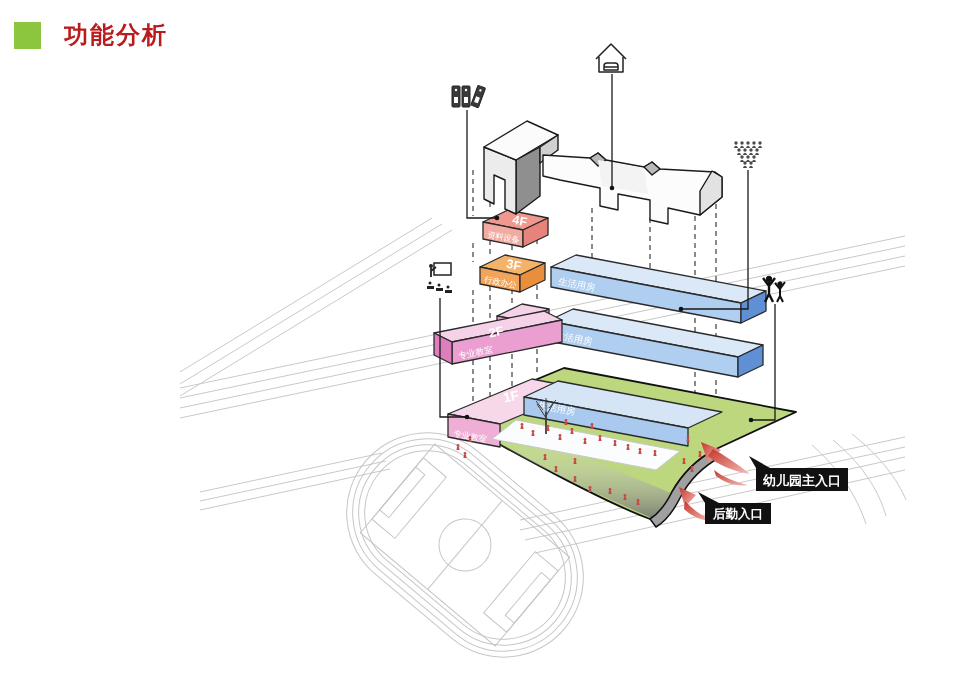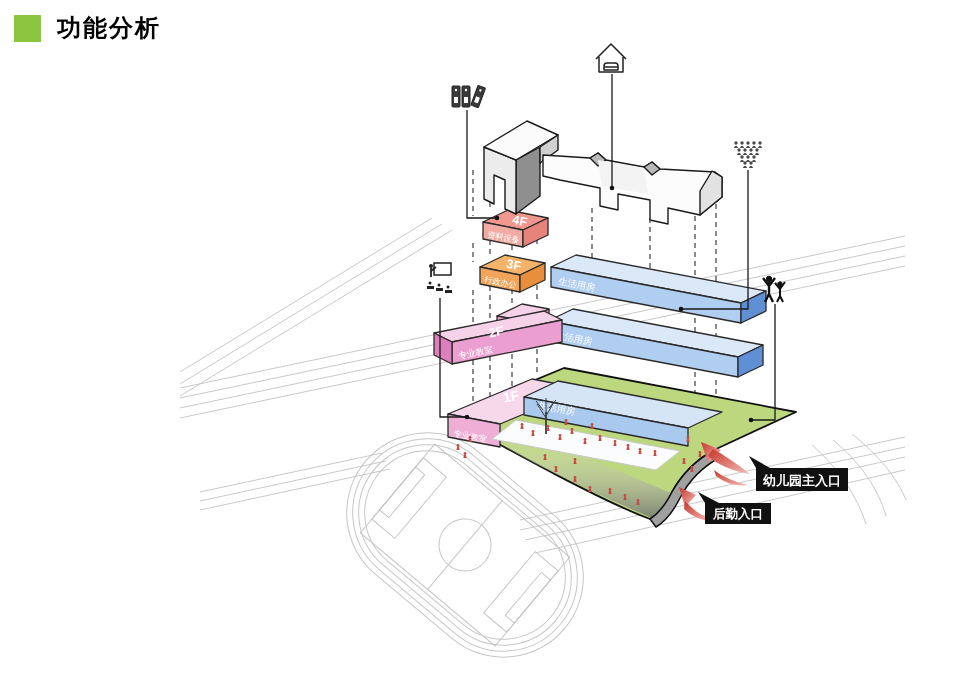--- a/index.html
+++ b/index.html
@@ -1,20 +1,20 @@
 <!DOCTYPE html>
 <html><head>
 <meta charset="utf-8">
 <style>
   html,body{margin:0;padding:0;background:#fff;}
   .stage{position:relative;width:960px;height:676px;background:#ffffff;overflow:hidden;
          font-family:"Liberation Sans","DejaVu Sans",sans-serif;}
   .title-row{position:absolute;left:14px;top:12px;display:flex;align-items:center;gap:16px;z-index:5;}
   .title-sq{width:27px;height:27px;background:#8cc63e;display:inline-block;}
-  .title-row h1{margin:0;font-size:24px;font-weight:bold;color:#000000;letter-spacing:2px;}
+  .title-row h1{margin:7px;font-size:24px;font-weight:bold;color:#b91c1c;letter-spacing:2px;}
   svg{position:absolute;left:0;top:0;}
   svg text{font-family:"Liberation Sans","DejaVu Sans",sans-serif;}
   .blk{stroke:#2a2a2a;stroke-width:1.3;stroke-linejoin:round;}
   .roadln{stroke:#c9c9c9;stroke-width:1;fill:none;}
   .dashln{stroke:#2b2b2b;stroke-width:1.1;fill:none;stroke-dasharray:5 4;}
   .leader{stroke:#1a1a1a;stroke-width:1.3;fill:none;}
   .icn{stroke:#222;fill:none;stroke-width:1.5;stroke-linejoin:round;}
 </style>
 </head>
 <body>

